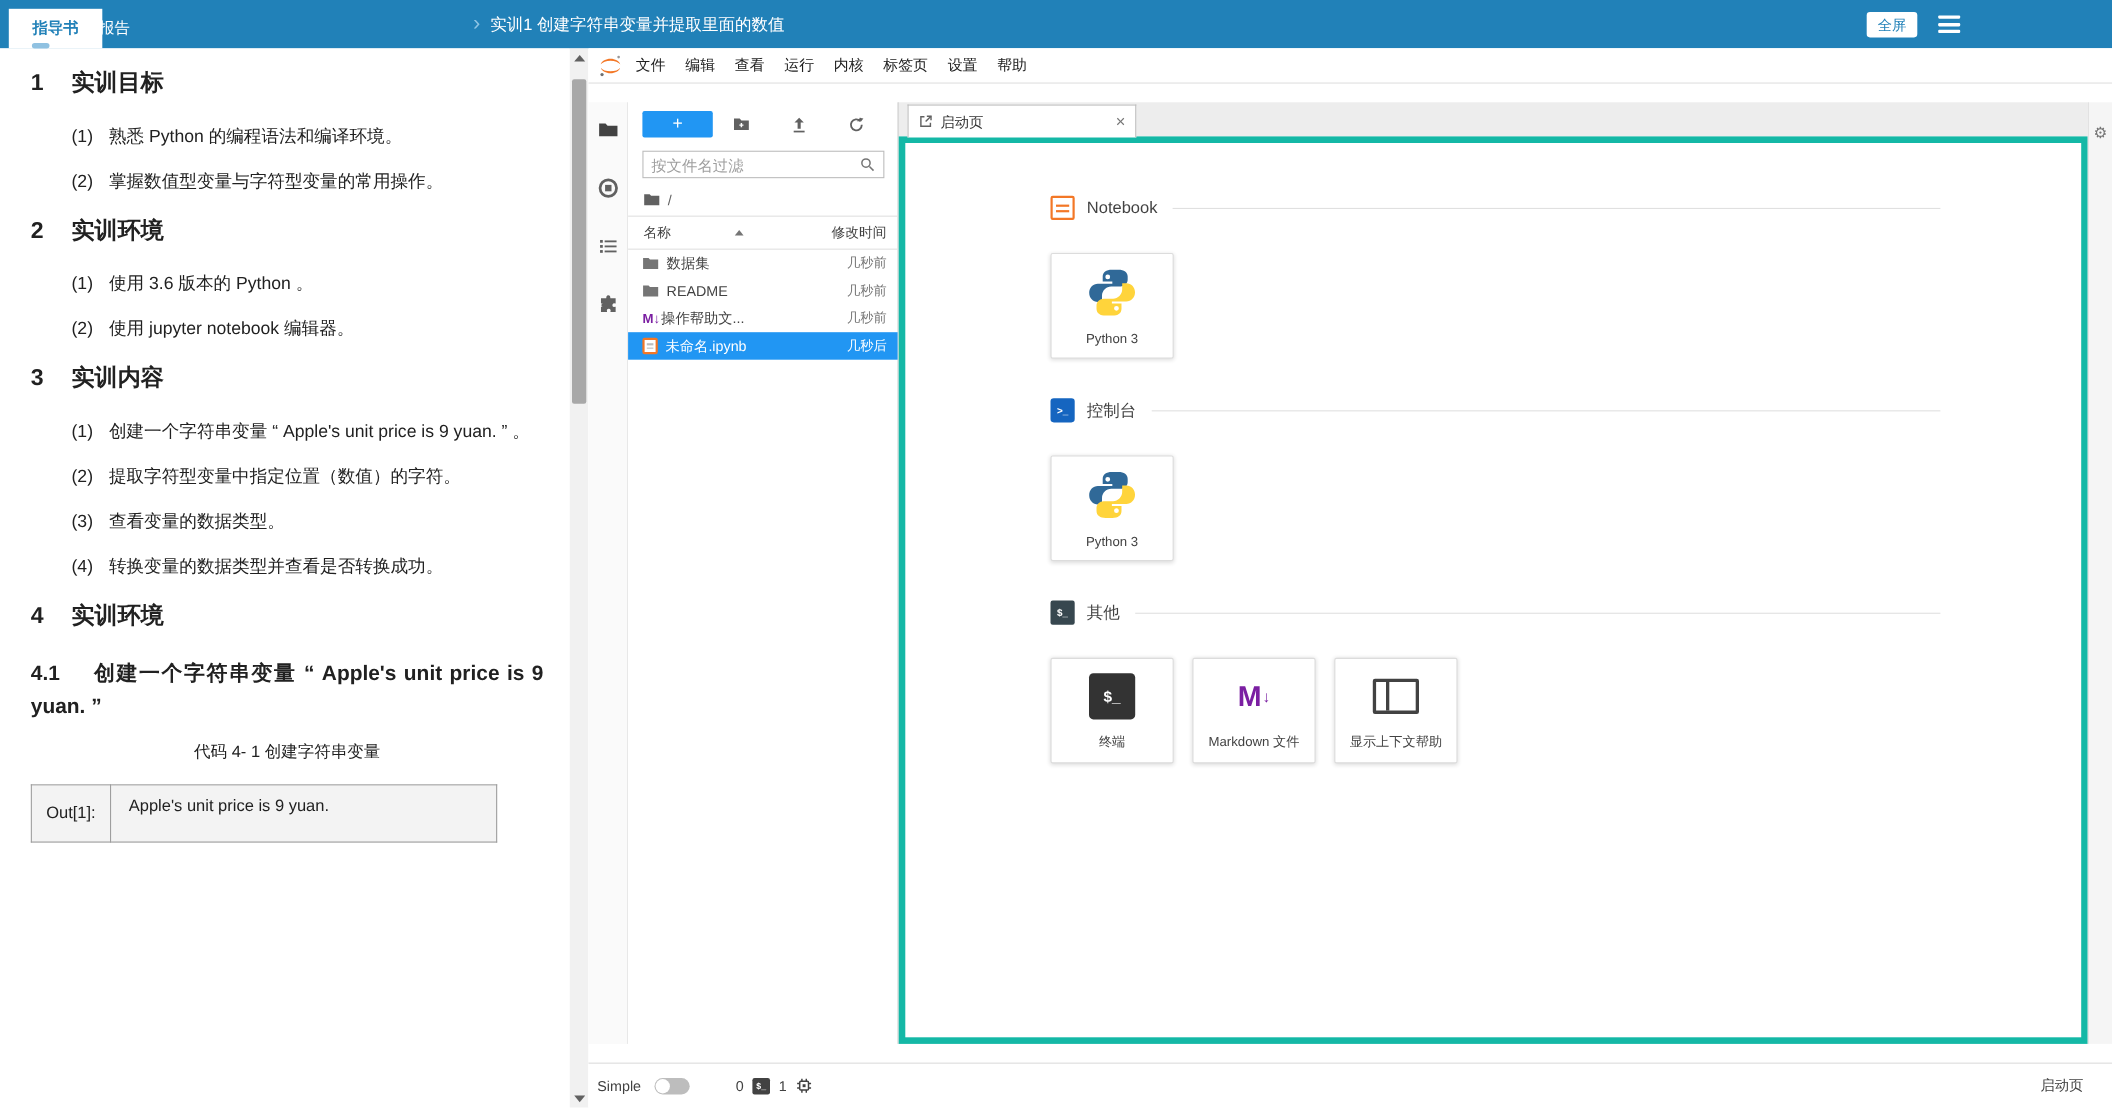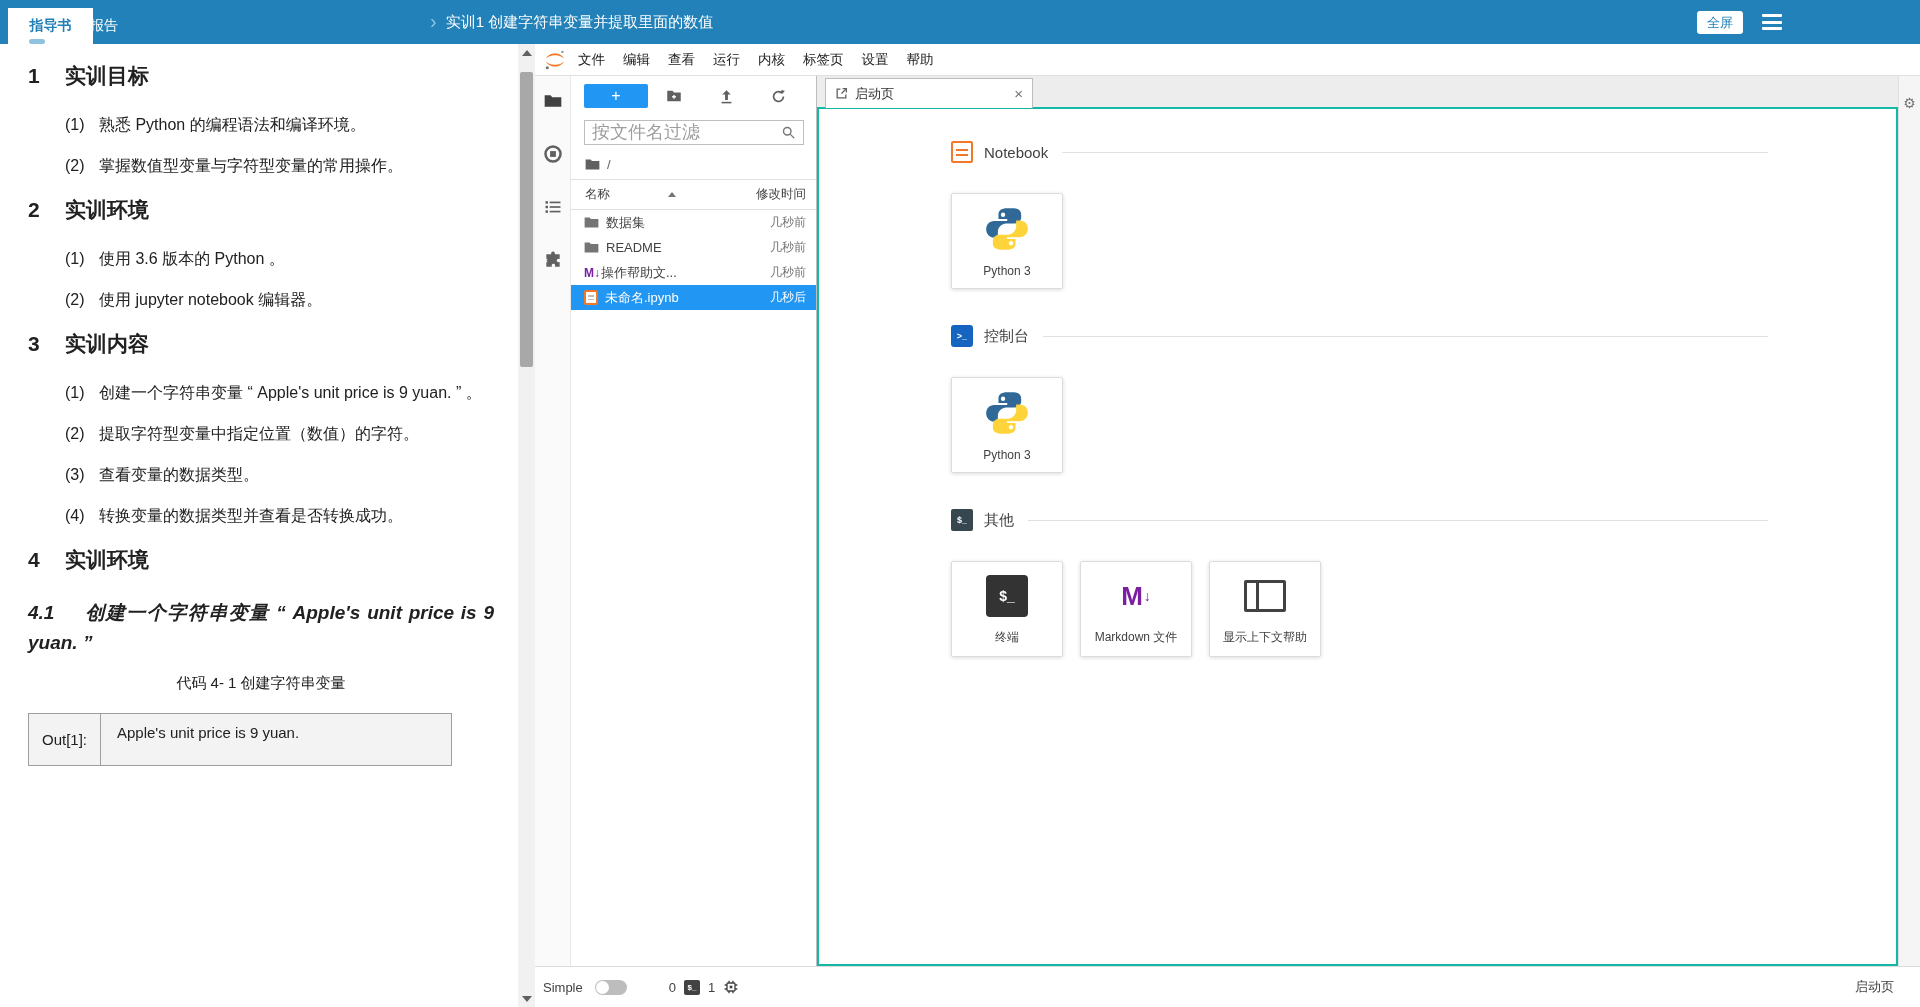--- a/index.html
+++ b/index.html
@@ -24,78 +24,78 @@
   .hamburger i { display:block; height:3px; background:#fff; border-radius:1px; }
 
   
   .doc { position:absolute; left:0; top:44px; width:518px; height:963px; background:#fff; overflow:hidden;
     padding:18px 24px 0 28px; color:#212121; }
   .sec-h { display:flex; font-size:21px; font-weight:bold; line-height:28px; margin-bottom:24px; }
   .sec-h .num { width:37px; flex:none; }
   .mt { margin-top:16px; }
   .item { margin:0 0 19px 37px; font-size:16px; line-height:22px; display:flex; }
   .item .lbl { width:34px; flex:none; }
-  .sub-h { font-size:19px; font-weight:bold; line-height:30px; margin:8px 0 0 0; text-align:justify;font-style:italic; }
+  .sub-h { font-size:19px; font-weight:bold; line-height:30px; margin:8px 0 0 0; text-align:justify; }
   .sub-h .num { display:inline-block; width:56px; }
   .para { margin-top:12px; font-size:16px; line-height:31px; text-align:justify; text-indent:37px; }
   .code-caption { margin-top:16px; text-align:center; font-size:15px; }
   table.code { border-collapse:collapse; margin-top:20px; width:424px; }
   table.code td { border:1px solid #9e9e9e; background:#f3f3f3; font-size:15px; color:#212121; }
   td.io-label { width:72px; text-align:center; vertical-align:middle; }
   td.io-code { padding:12px 10px 12px 16px; }
   td.io-code div { line-height:20px; margin:4px 0; }
   td.io-out { padding:10px 10px 24px 16px; }
 
   
   .doc-scroll { position:absolute; left:518px; top:44px; width:17px; height:963px; background:#f1f1f1; }
   .doc-scroll .arr { position:absolute; left:0; width:17px; height:17px; display:flex; align-items:center; justify-content:center; }
   .tri-up { width:0; height:0; border-left:5px solid transparent; border-right:5px solid transparent; border-bottom:6px solid #616161; }
   .tri-dn { width:0; height:0; border-left:5px solid transparent; border-right:5px solid transparent; border-top:6px solid #616161; }
   .doc-thumb { position:absolute; left:2px; top:28px; width:13px; height:295px; background:#a8a8a8; border-radius:2px; }
 
   
-  .jl { position:absolute; left:535px; top:44px; width:1385px; height:963px; display:flex; flex-direction:column; background:#fff; }
+  .jl { position:absolute; left:535px; top:44px; width:1385px; height:963px; display:flex; flex-direction:column; background:#fff;gap:17px; }
   .jl-menubar { height:32px; flex:none; display:flex; align-items:center; padding-left:8px; background:#fff; border-bottom:1px solid #e0e0e0; }
   .jl-menubar .menus { display:flex; margin-left:2px; }
   .jl-menubar .menu-item { padding:0 9px; font-size:13.5px; color:#212121; cursor:pointer; line-height:31px; }
   .jl-body { flex:1; display:flex; min-height:0; }
   .jl-statusbar { height:41px; flex:none; border-top:1px solid #dcdcdc; display:flex; align-items:center; padding:0 26px 0 8px; background:#fff; }
 
   
   .jl-side { width:36px; flex:none; background:#fafafa; border-right:1px solid #e8e8e8;
     display:flex; flex-direction:column; align-items:center; padding-top:14px; gap:31px; }
   .side-ic { width:22px; height:22px; display:flex; align-items:center; justify-content:center; cursor:pointer; }
 
   
   .jl-fb { width:246px; flex:none; border-right:1px solid #bdbdbd; display:flex; flex-direction:column; background:#fff; }
   .fb-toolbar { display:flex; align-items:center; padding:8px 12px 6px 13px; gap:0; }
   .btn-new { width:64px; height:24px; background:var(--selection,#2196f3); border:none; border-radius:2px;
     color:#fff; font-size:16px; line-height:22px; cursor:pointer; }
   .fb-tool { flex:1; display:flex; align-items:center; justify-content:center; cursor:pointer; }
   .fb-filter { margin:6px 12px 4px 13px; height:25px; border:1px solid #bdbdbd; display:flex; align-items:center; padding:0 7px; }
-  .fb-filter input { border:none; outline:none; flex:1; font-size:18px; font-family:inherit; color:#424242; min-width:0; }
+  .fb-filter input { border:none; outline:none; flex:1; font-size:14px; font-family:inherit; color:#424242; min-width:0; }
   .fb-filter input::placeholder { color:#9e9e9e; }
   .fb-crumb { display:flex; align-items:center; gap:7px; padding:8px 12px 7px 14px; border-bottom:1px solid #e0e0e0; font-size:13px; color:#616161; }
   .fb-cols { display:flex; align-items:center; padding:6px 10px 6px 14px; border-bottom:1px solid #e0e0e0; font-size:12.5px; color:#424242; }
   .fb-cols .sort { margin-left:58px; width:0; height:0; border-left:4px solid transparent; border-right:4px solid transparent; border-bottom:5px solid #757575; }
   .fb-cols .col-time { margin-left:auto; }
   .fb-row { display:flex; align-items:center; height:25px; padding:0 10px 0 13px; font-size:13px; color:#424242; cursor:pointer; }
   .fb-row .nm { margin-left:7px; white-space:nowrap; overflow:hidden; }
   .fb-row .tm { margin-left:auto; font-size:12px; color:#757575; }
   .fb-row.selected { background:var(--selection,#2196f3); color:#fff; }
   .fb-row.selected .tm { color:#fff; }
 
   
   .jl-main { flex:1; display:flex; flex-direction:column; background:#ededed; min-width:0; }
   .jl-tabbar { height:31px; flex:none; display:flex; align-items:flex-end; padding-left:8px; }
   .jl-tab { width:208px; height:30px; background:#fff; border:1px solid #bdbdbd; border-bottom:none; z-index:2;
     display:flex; align-items:center; padding:0 9px; margin-bottom:-1px; }
   .jl-tab .t-label { font-size:13px; color:#333; margin-left:7px; }
   .jl-tab .t-close { margin-left:auto; color:#757575; font-size:15px; line-height:1; cursor:pointer; }
-  .jl-launcher { flex:1; background:#fff; border:2px solid #14b8a6; overflow:hidden; padding:32px 128px 0 132px; }
+  .jl-launcher { flex:1; background:#fff; border:6px solid #14b8a6; overflow:hidden; padding:48px 128px 0 132px; }
   .lsec { margin-bottom:36px; }
   .lsec-head { display:flex; align-items:center; }
   .lsec-head .s-label { font-size:15px; color:#424242; margin-left:11px; }
   .lsec-head .rule { flex:1; height:1px; background:#e0e0e0; margin-left:14px; }
   .lcards { display:flex; gap:17px; margin-top:30px; }
   .lcard { width:112px; height:96px; background:#fff; border:1px solid #dcdcdc; border-radius:2px;
     box-shadow:0 1px 4px rgba(0,0,0,.14); display:flex; flex-direction:column; align-items:center; cursor:pointer; }
   .lcard .ic-zone { flex:1; display:flex; align-items:center; justify-content:center; }
   .lcard .c-label { font-size:12px; color:#424242; padding-bottom:10px; }
 

